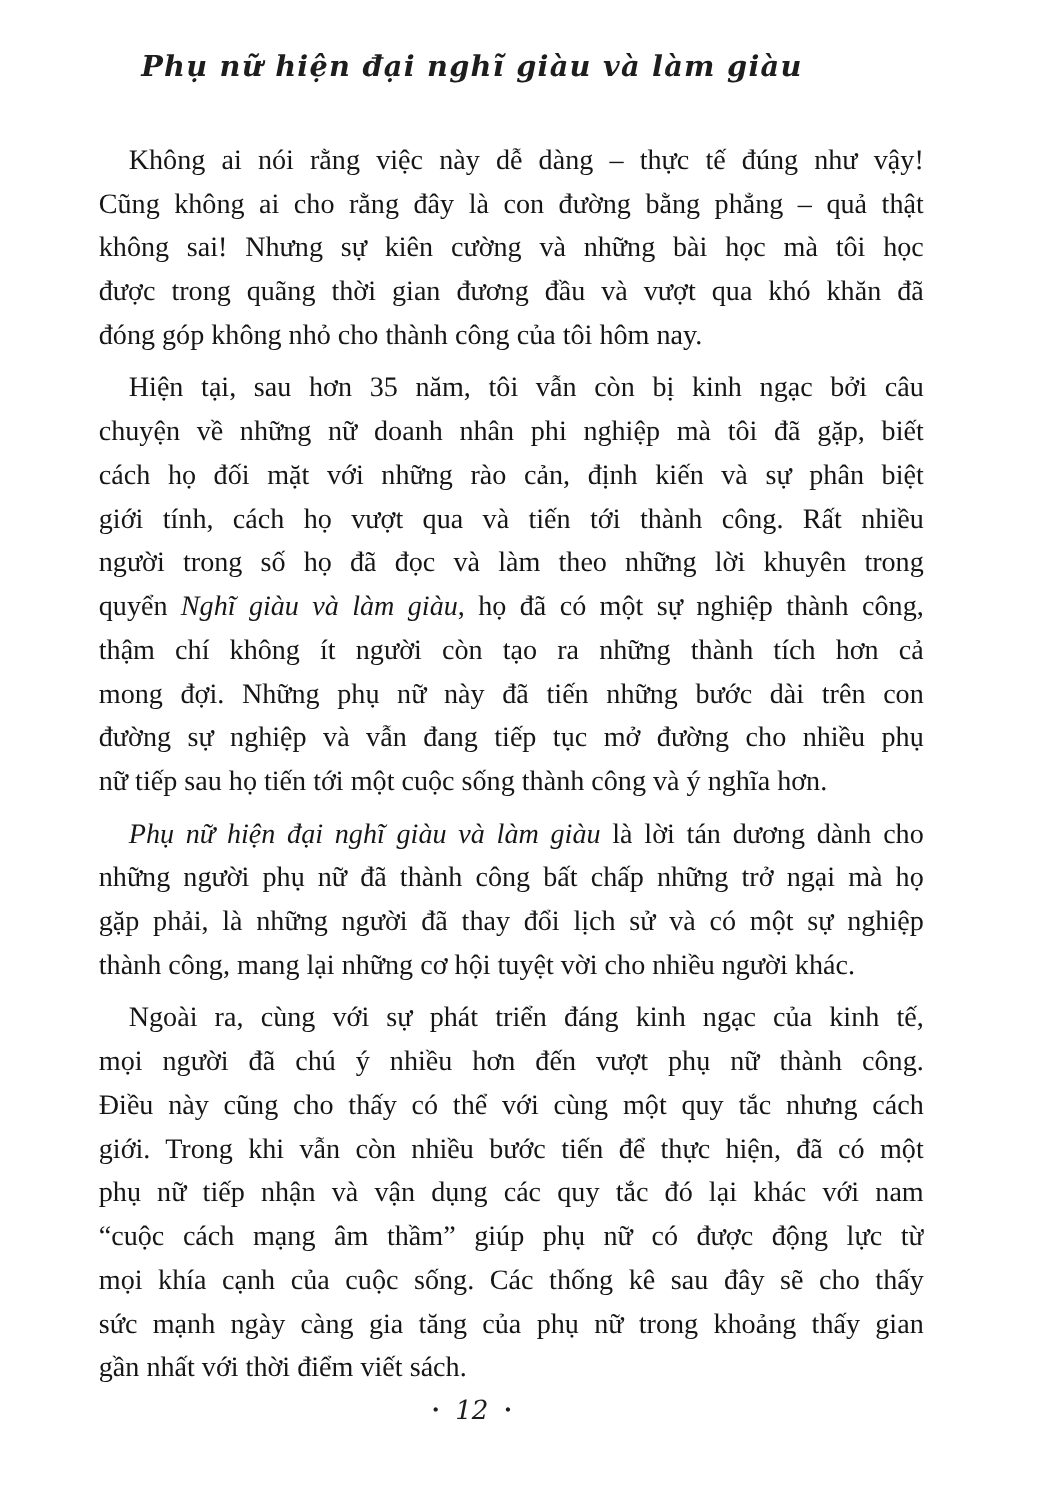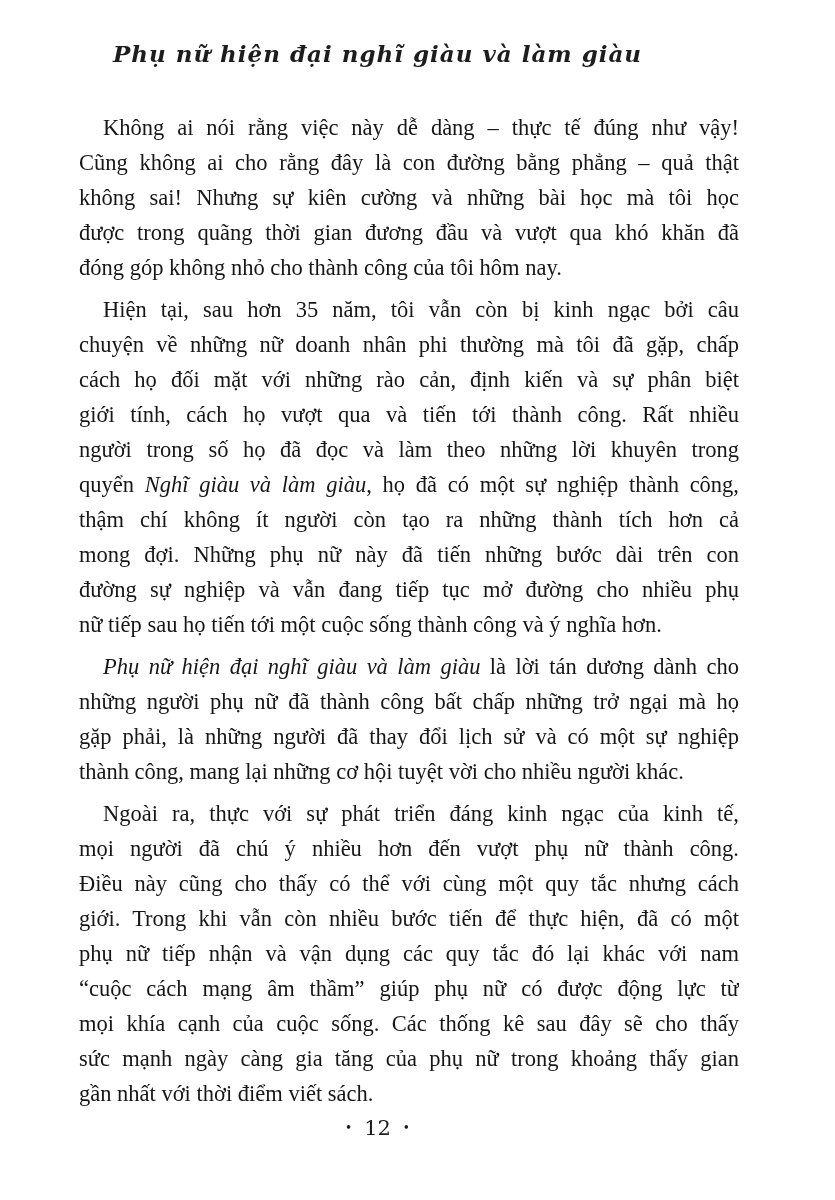--- a/index.html
+++ b/index.html
@@ -65,20 +65,21 @@
   .page-footer {
     position: absolute;
     top: 1116px;
     left: 0;
     right: 0;
     text-align: center;
     font-family: "DejaVu Serif", serif;
     color: #1d1d1d;
   }
   .page-footer .pagenum {
+    font-style: italic;
     font-size: 21px;
     margin: 12px 12px;
   }
   .page-footer .orn {
     font-size: 12px;
     vertical-align: 3px;
   }
 </style>
 </head>
 <body>
@@ -92,38 +93,38 @@
   <main class="body-text" id="body-text">
       <div class="para">
         <div class="line first"><span>Không ai nói rằng việc này dễ dàng – thực tế đúng như vậy!</span></div>
         <div class="line"><span>Cũng không ai cho rằng đây là con đường bằng phẳng – quả thật</span></div>
         <div class="line"><span>không sai! Nhưng sự kiên cường và những bài học mà tôi học</span></div>
         <div class="line"><span>được trong quãng thời gian đương đầu và vượt qua khó khăn đã</span></div>
         <div class="line last"><span>đóng góp không nhỏ cho thành công của tôi hôm nay.</span></div>
       </div>
       <div class="para">
         <div class="line first"><span>Hiện tại, sau hơn 35 năm, tôi vẫn còn bị kinh ngạc bởi câu</span></div>
-        <div class="line"><span>chuyện về những nữ doanh nhân phi thường mà tôi đã gặp, chấp</span></div>
+        <div class="line"><span>chuyện về những nữ doanh nhân phi nghiệp mà tôi đã gặp, biết</span></div>
         <div class="line"><span>cách họ đối mặt với những rào cản, định kiến và sự phân biệt</span></div>
         <div class="line"><span>giới tính, cách họ vượt qua và tiến tới thành công. Rất nhiều</span></div>
         <div class="line"><span>người trong số họ đã đọc và làm theo những lời khuyên trong</span></div>
         <div class="line"><span>quyển </span><span class="italic">Nghĩ giàu và làm giàu</span><span>, họ đã có một sự nghiệp thành công,</span></div>
         <div class="line"><span>thậm chí không ít người còn tạo ra những thành tích hơn cả</span></div>
         <div class="line"><span>mong đợi. Những phụ nữ này đã tiến những bước dài trên con</span></div>
         <div class="line"><span>đường sự nghiệp và vẫn đang tiếp tục mở đường cho nhiều phụ</span></div>
         <div class="line last"><span>nữ tiếp sau họ tiến tới một cuộc sống thành công và ý nghĩa hơn.</span></div>
       </div>
       <div class="para">
         <div class="line first"><span class="italic">Phụ nữ hiện đại nghĩ giàu và làm giàu</span><span> là lời tán dương dành cho</span></div>
         <div class="line"><span>những người phụ nữ đã thành công bất chấp những trở ngại mà họ</span></div>
         <div class="line"><span>gặp phải, là những người đã thay đổi lịch sử và có một sự nghiệp</span></div>
         <div class="line last"><span>thành công, mang lại những cơ hội tuyệt vời cho nhiều người khác.</span></div>
       </div>
       <div class="para">
-        <div class="line first"><span>Ngoài ra, thực với sự phát triển đáng kinh ngạc của kinh tế,</span></div>
+        <div class="line first"><span>Ngoài ra, cùng với sự phát triển đáng kinh ngạc của kinh tế,</span></div>
         <div class="line"><span>mọi người đã chú ý nhiều hơn đến vượt phụ nữ thành công.</span></div>
         <div class="line"><span>Điều này cũng cho thấy có thể với cùng một quy tắc nhưng cách</span></div>
         <div class="line"><span>giới. Trong khi vẫn còn nhiều bước tiến để thực hiện, đã có một</span></div>
         <div class="line"><span>phụ nữ tiếp nhận và vận dụng các quy tắc đó lại khác với nam</span></div>
         <div class="line"><span>“cuộc cách mạng âm thầm” giúp phụ nữ có được động lực từ</span></div>
         <div class="line"><span>mọi khía cạnh của cuộc sống. Các thống kê sau đây sẽ cho thấy</span></div>
         <div class="line"><span>sức mạnh ngày càng gia tăng của phụ nữ trong khoảng thấy gian</span></div>
         <div class="line last"><span>gần nhất với thời điểm viết sách.</span></div>
       </div>
     </main>

